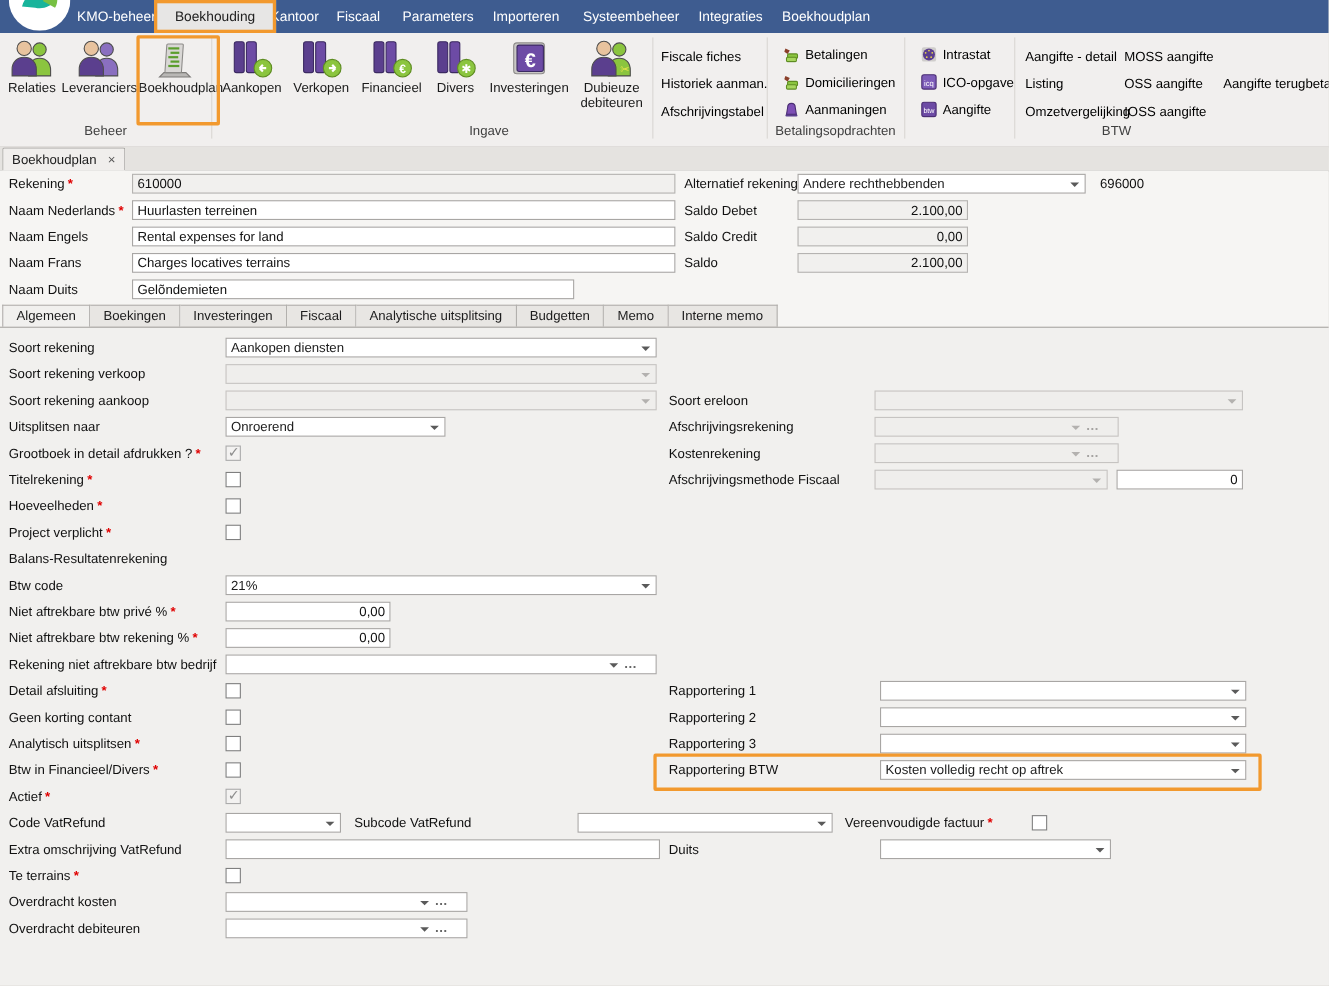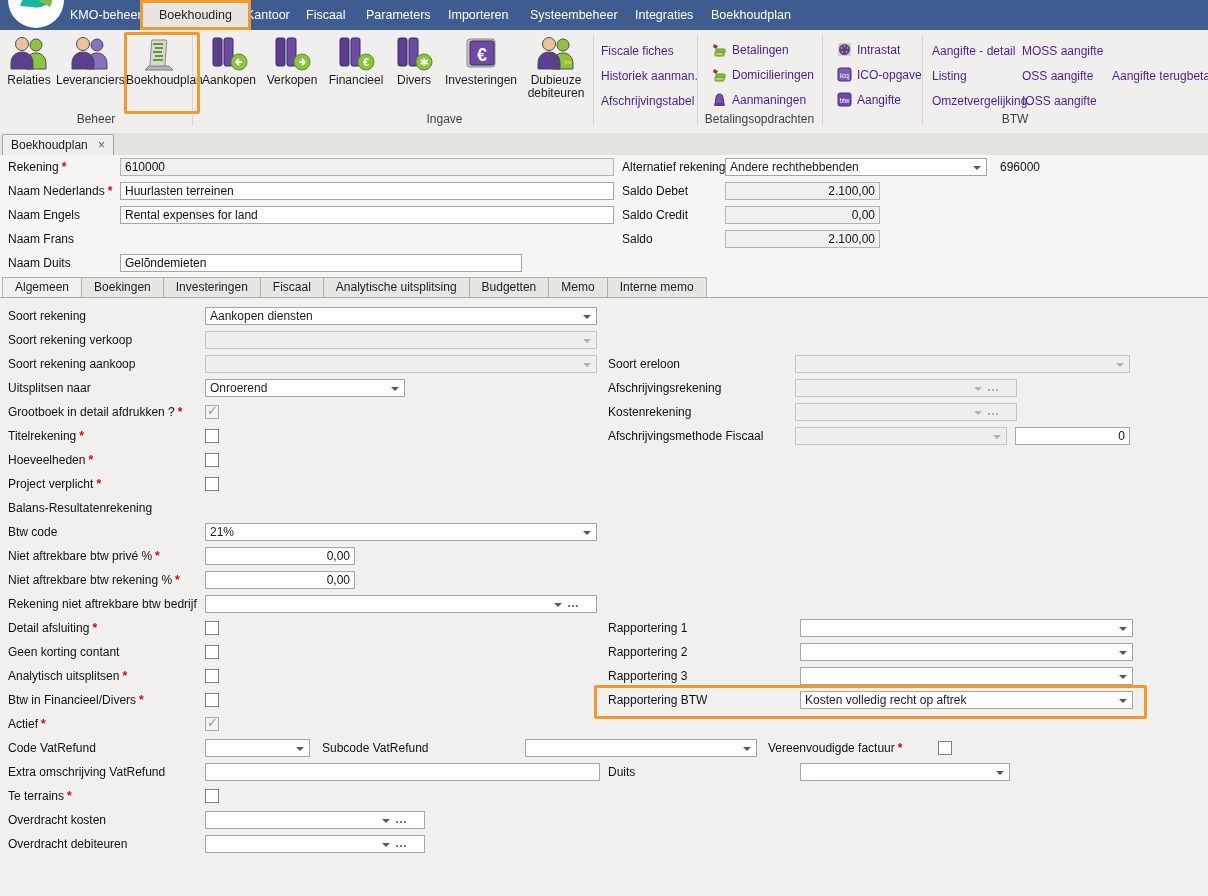--- a/index.html
+++ b/index.html
@@ -15,21 +15,21 @@
   
   .ribbon{position:absolute;left:0;top:30px;width:1208px;height:103px;background:#f1efee;
           border-bottom:1px solid #c8c5c2;}
   .rdiv{position:absolute;top:4px;height:92px;width:1px;background:#d9d6d3;}
   .rgrouplbl{position:absolute;top:82px;height:16px;text-align:center;color:#3f3f3f;font-size:12px;}
   .rbtn{position:absolute;top:6px;height:72px;text-align:center;cursor:pointer;}
   .rbtn .ric{display:block;margin:0 auto 2px auto;}
   .rbtn .rlabel{font-size:12px;color:#1a1a1a;line-height:13px;}
   .rbtn-hl{position:absolute;left:124px;top:2px;width:70px;height:76px;border:3px solid #f2992e;
            border-radius:2px;z-index:3;pointer-events:none;}
-  .rlink{position:absolute;font-size:12px;color:#4c1d95;cursor:pointer;white-space:nowrap;}
+  .rlink{position:absolute;font-size:12px;color:#000000;cursor:pointer;white-space:nowrap;}
   .rlink .sic{display:inline-block;vertical-align:-3px;margin-right:5px;}
   
   .doctabbar{position:absolute;left:0;top:133px;width:1208px;height:22px;background:#e5e3e0;
              border-bottom:1px solid #a9a7a4;}
   .doctab{position:absolute;left:2px;top:1px;width:112px;height:21px;background:#f0eeec;
           border:1px solid #a9a7a4;border-bottom:none;border-radius:2px 2px 0 0;
           line-height:20px;padding-left:8px;box-sizing:border-box;cursor:pointer;}
   .doctab .x{position:absolute;right:8px;top:0;color:#555;cursor:pointer;font-size:12px;}
   
   .content{position:absolute;left:0;top:155px;width:1208px;height:741px;background:#f6f5f3;}
@@ -252,20 +252,21 @@
 
   <div class="content">
 
     <div class="lbl" style="left:8px;top:3px"><span>Rekening</span><span class="req">*</span></div>
     <input class="txt ro" style="left: 120px; top: 3px; width: 494px;" value="610000">
     <div class="lbl" style="left:8px;top:27px"><span>Naam Nederlands</span><span class="req">*</span></div>
     <input class="txt" style="left: 120px; top: 27px; width: 494px;" value="Huurlasten terreinen">
     <div class="lbl" style="left:8px;top:51px">Naam Engels</div>
     <input class="txt" style="left: 120px; top: 51px; width: 494px;" value="Rental expenses for land">
     <div class="lbl" style="left:8px;top:75px">Naam Frans</div>
+    <input class="txt" style="left: 120px; top: 75px; width: 494px;" value="Charges locatives terrains">
     <div class="lbl" style="left:8px;top:99px">Naam Duits</div>
     <input class="txt" style="left: 120px; top: 99px; width: 402px;" value="Gelõndemieten">
 
     <div class="lbl" style="left:622px;top:3px">Alternatief rekening</div>
     <div class="dd" style="left:725px;top:3px;width:262px">
       <span class="ddv">Andere rechthebbenden</span>
         <span class="arr"></span>
     </div>
     <div class="lbl" style="left:1000px;top:3px">696000</div>
     <div class="lbl" style="left:622px;top:27px">Saldo Debet</div>

